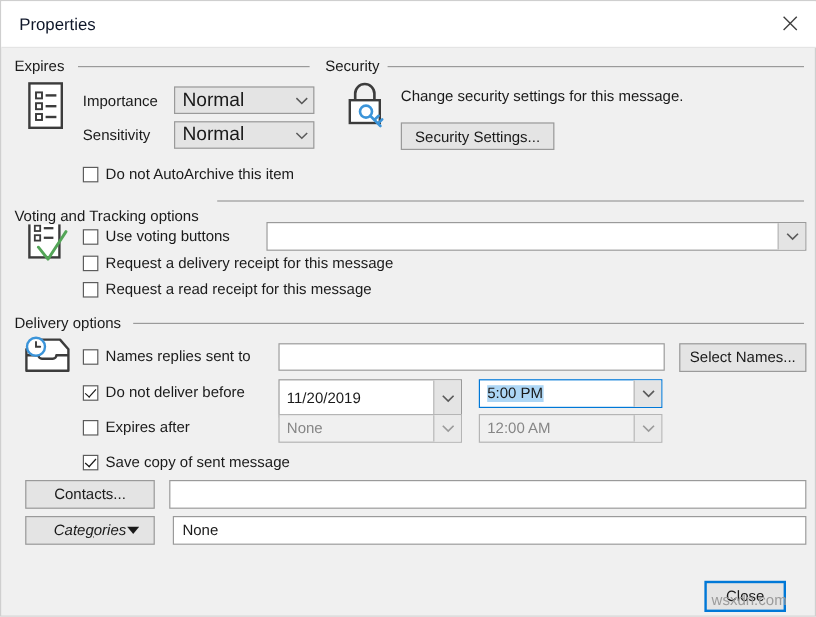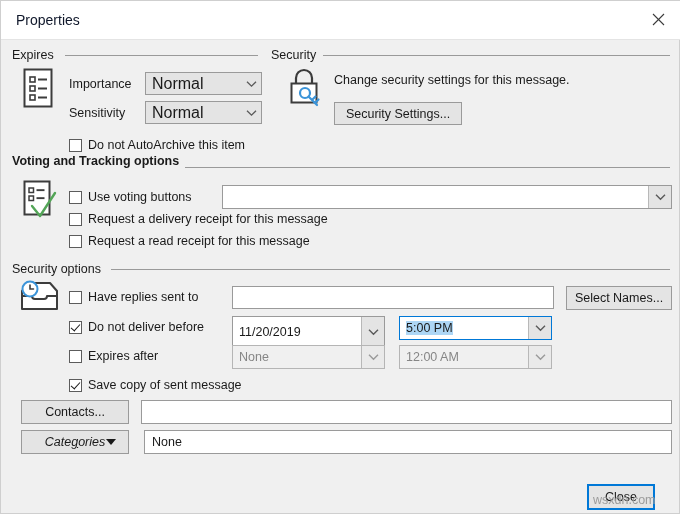--- a/index.html
+++ b/index.html
@@ -274,21 +274,21 @@
       <path d="M10 16 V11 a8 8 0 0 1 16 0 V16" fill="none" stroke="#3c3c3c" stroke-width="2.2"></path>
       <rect x="5.5" y="16.5" width="25" height="19" fill="#ffffff" stroke="#3c3c3c" stroke-width="2"></rect>
       <circle cx="19" cy="26" r="5" fill="#ffffff" stroke="#3b94d9" stroke-width="2.2"></circle>
       <path d="M22.5 29.5 L31 38 M27 32 L29.5 29.5 M30 35 L32.5 32.5" stroke="#3b94d9" stroke-width="2.2" fill="none" stroke-linecap="round"></path>
     </svg>
   </div>
 
   <div class="lbl" style="left:333px; top:72px;">Change security settings for this message.</div>
   <div class="pbtn" style="left:333px; top:101px; width:128px; height:23px;">Security Settings...</div>
 
-  <div class="group-label" style="left:11px; top:153px;font-weight:bold;">Voting and Tracking options</div>
+  <div class="group-label" style="left:11px; top:172px;">Voting and Tracking options</div>
   <div class="group-line" style="left:180px; top:166px; width:489px;"></div>
 
   <div class="icon-wrap" style="left:20px; top:178px;">
     <svg width="40" height="44" viewBox="0 0 40 44">
       <rect x="3.5" y="2.5" width="25" height="33" fill="#ffffff" stroke="#3c3c3c" stroke-width="2"></rect>
       <rect x="8" y="9" width="4.5" height="4.5" fill="none" stroke="#3c3c3c" stroke-width="1.5"></rect>
       <rect x="15.5" y="10.2" width="8" height="1.9" fill="#3c3c3c"></rect>
       <rect x="8" y="17" width="4.5" height="4.5" fill="none" stroke="#3c3c3c" stroke-width="1.5"></rect>
       <rect x="15.5" y="18.2" width="8" height="1.9" fill="#3c3c3c"></rect>
       <polyline points="11,27 19,37 34,14" fill="none" stroke="#53a557" stroke-width="2.4" stroke-linecap="round" stroke-linejoin="round"></polyline>
@@ -305,34 +305,34 @@
         </svg>
     </div>
   </div>
 
   <div class="cb" style="left:68px; top:212px;"></div>
   <div class="cb-text" style="left:87px; top:211px;">Request a delivery receipt for this message</div>
 
   <div class="cb" style="left:68px; top:234px;"></div>
   <div class="cb-text" style="left:87px; top:233px;">Request a read receipt for this message</div>
 
-  <div class="group-label" style="left:11px; top:261px;">Security options</div>
+  <div class="group-label" style="left:11px; top:261px;">Delivery options</div>
   <div class="group-line" style="left:110px; top:268px; width:559px;"></div>
 
   <div class="icon-wrap" style="left:16px; top:279px;">
     <svg width="46" height="40" viewBox="0 0 46 40">
       <path d="M5 11 L12 3 H33 L40 11 V29 H5 Z" fill="#ffffff" stroke="#3c3c3c" stroke-width="2" stroke-linejoin="round"></path>
       <path d="M5 16 H15 a3 3 0 0 0 3 3 h9 a3 3 0 0 0 3 -3 H40" fill="none" stroke="#3c3c3c" stroke-width="2" stroke-linejoin="round"></path>
       <circle cx="13" cy="9" r="7.5" fill="#ffffff" stroke="#3b94d9" stroke-width="2"></circle>
       <path d="M13 5 V9 H16.5" fill="none" stroke="#3c3c3c" stroke-width="1.6" stroke-linecap="round"></path>
     </svg>
   </div>
 
   <div class="cb" style="left:68px; top:290px;"></div>
-  <div class="cb-text" style="left:87px; top:289px;">Have replies sent to</div>
+  <div class="cb-text" style="left:87px; top:289px;">Names replies sent to</div>
   <div class="tinput" style="left:231px; top:285px; width:322px; height:23px;"></div>
   <div class="pbtn" style="left:565px; top:285px; width:106px; height:24px;">Select Names...</div>
 
   <div class="cb checked" style="left:68px; top:320px;"></div>
   <div class="cb-text" style="left:87px; top:319px;">Do not deliver before</div>
   <div class="combo2" style="left:231px; top:315px; width:153px; height:32px;">
     <div class="val">11/20/2019</div>
     <div class="btn">
       <svg width="11" height="8" viewBox="0 0 11 8">
           <polyline points="1,1.8 5.5,6.2 10,1.8" fill="none" stroke="#5a5a5a" stroke-width="1.4"></polyline>

